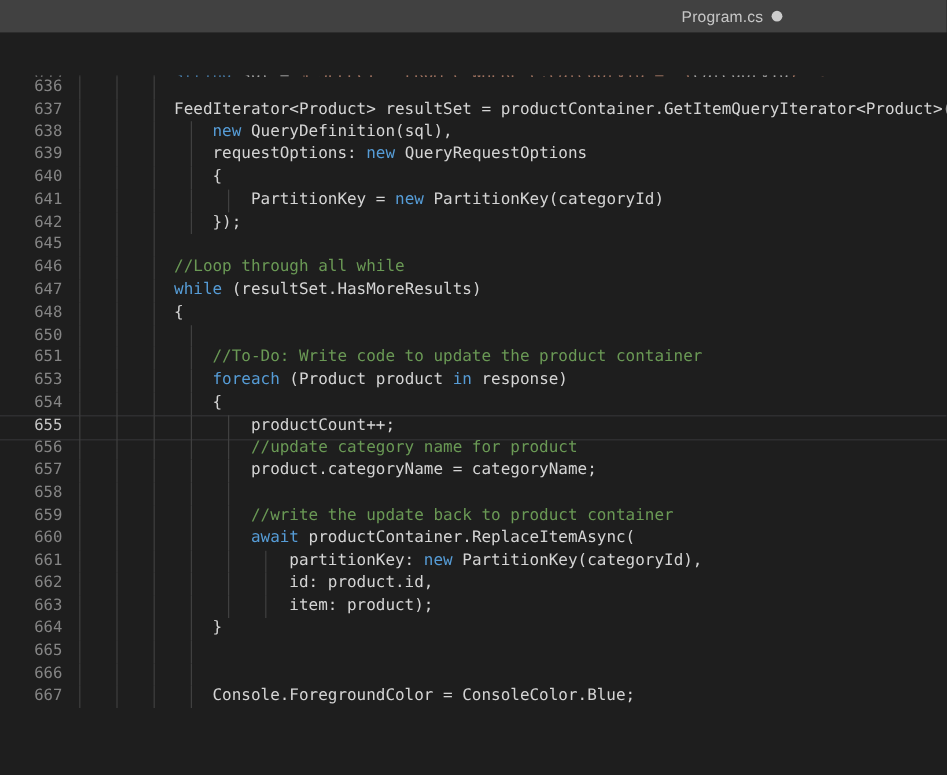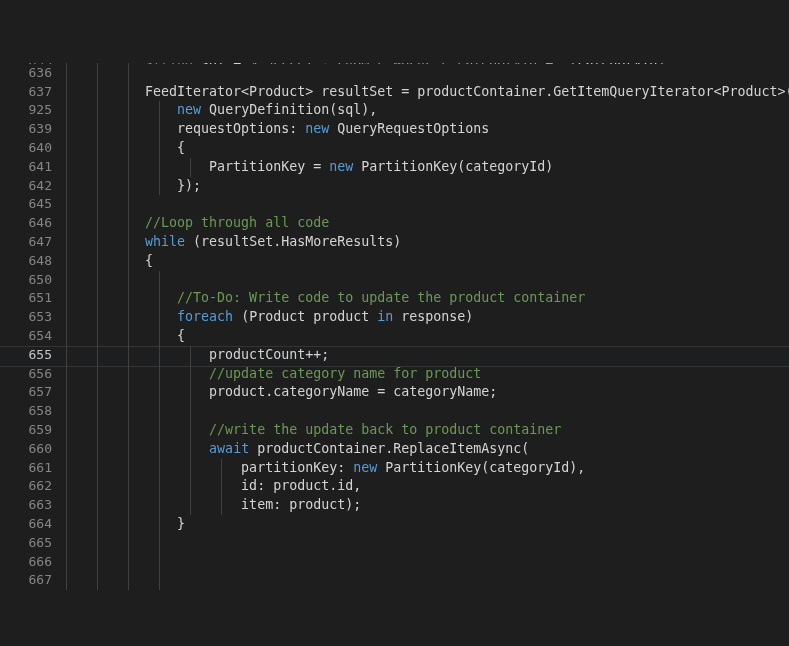--- a/index.html
+++ b/index.html
@@ -89,20 +89,26 @@
   .pl  { color: #d4d4d4; }
 
   
   .row.clipped { height: 9.8px; overflow: hidden; }
 </style>
 </head>
 <body>
 
 <div id="app">
 
+  <div class="tabbar">
+    <div class="tab">
+      <span>Program.cs</span>
+      <span class="tab-dirty-dot"></span>
+    </div>
+  </div>
 
   <div class="editor">
     <div class="scroller" id="scroller">
         <div class="row clipped">
           <div class="guides">
             <div class="g" style="left: 66px;"></div>
             <div class="g" style="left: 97px;"></div>
             <div class="g" style="left: 128px;"></div>
           </div>
           <div class="lnum">635</div>
@@ -126,21 +132,21 @@
           <div class="lnum">637</div>
           <div class="code"><span class="pl">          FeedIterator&lt;Product&gt; resultSet = productContainer.GetItemQueryIterator&lt;Product&gt;(</span></div>
         </div>
         <div class="row">
           <div class="guides">
             <div class="g" style="left: 66px;"></div>
             <div class="g" style="left: 97px;"></div>
             <div class="g" style="left: 128px;"></div>
             <div class="g" style="left: 159px;"></div>
           </div>
-          <div class="lnum">925</div>
+          <div class="lnum">638</div>
           <div class="code"><span class="pl">              </span><span class="kw">new</span><span class="pl"> QueryDefinition(sql),</span></div>
         </div>
         <div class="row">
           <div class="guides">
             <div class="g" style="left: 66px;"></div>
             <div class="g" style="left: 97px;"></div>
             <div class="g" style="left: 128px;"></div>
             <div class="g" style="left: 159px;"></div>
           </div>
           <div class="lnum">639</div>
@@ -186,21 +192,21 @@
           <div class="lnum">645</div>
           <div class="code"></div>
         </div>
         <div class="row">
           <div class="guides">
             <div class="g" style="left: 66px;"></div>
             <div class="g" style="left: 97px;"></div>
             <div class="g" style="left: 128px;"></div>
           </div>
           <div class="lnum">646</div>
-          <div class="code"><span class="cm">          //Loop through all code</span></div>
+          <div class="code"><span class="cm">          //Loop through all while</span></div>
         </div>
         <div class="row">
           <div class="guides">
             <div class="g" style="left: 66px;"></div>
             <div class="g" style="left: 97px;"></div>
             <div class="g" style="left: 128px;"></div>
           </div>
           <div class="lnum">647</div>
           <div class="code"><span class="pl">          </span><span class="kw">while</span><span class="pl"> (resultSet.HasMoreResults)</span></div>
         </div>
@@ -386,17 +392,18 @@
           <div class="code"></div>
         </div>
         <div class="row">
           <div class="guides">
             <div class="g" style="left: 66px;"></div>
             <div class="g" style="left: 97px;"></div>
             <div class="g" style="left: 128px;"></div>
             <div class="g" style="left: 159px;"></div>
           </div>
           <div class="lnum">667</div>
+          <div class="code"><span class="pl">              Console.ForegroundColor = ConsoleColor.Blue;</span></div>
         </div>
       </div>
   </div>
 
 </div>
 
 </body></html>

